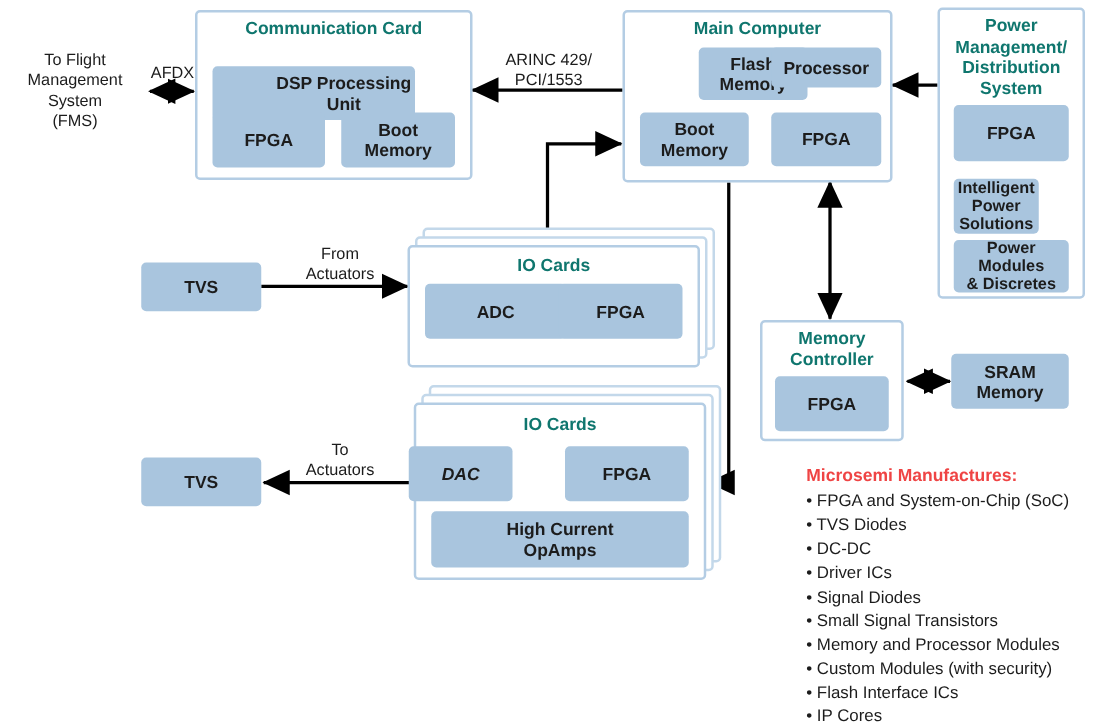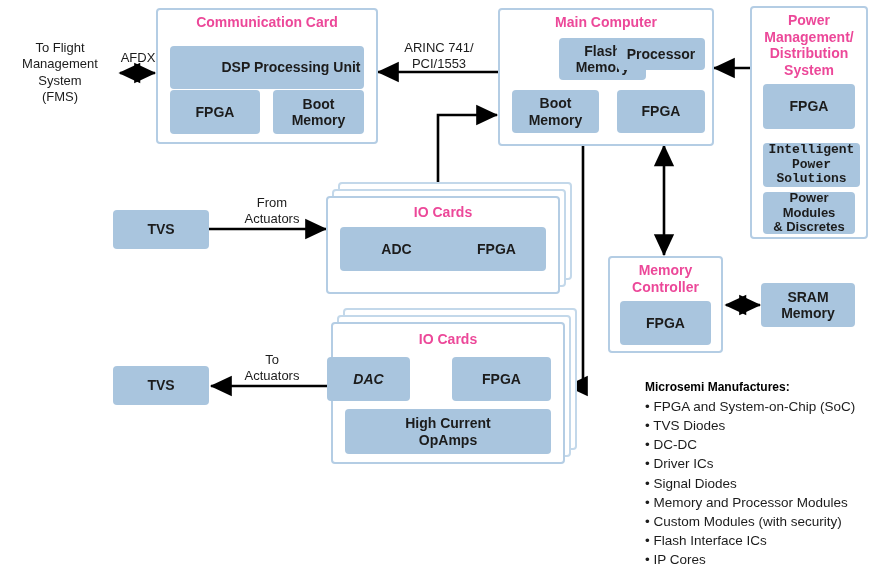--- a/index.html
+++ b/index.html
@@ -45,21 +45,21 @@
     font-weight: bold;
     font-size: 14px;
     color: #1c1c1c;
     line-height: 1.15;
   }
   .box-title {
     position: absolute;
     text-align: center;
     font-weight: bold;
     font-size: 14px;
-    color: #ec4899;
+    color: #0f766e;
     line-height: 1.18;
     white-space: pre-line;
   }
   .plain-label {
     position: absolute;
     text-align: center;
     font-size: 13px;
     color: #1c1c1c;
     line-height: 1.25;
     white-space: pre-line;
@@ -75,23 +75,23 @@
   }
   
   #mfg-block {
     position: absolute;
     left: 645px;
     top: 372px;
     width: 240px;
   }
   #mfg-title {
     font-weight: bold;
-    font-size: 12px;
-    color: #000000;
-    margin: 8px 0 3px 0;
+    font-size: 14px;
+    color: #ef4444;
+    margin: 0 0 3px 0;
   }
   .mfg-item {
     font-size: 13.5px;
     color: #1c1c1c;
     line-height: 1.42;
     white-space: nowrap;
   }
 </style>
 </head>
 <body>
@@ -127,52 +127,52 @@
     <line x1="331" y1="386" x2="211" y2="386" stroke="#000" stroke-width="2.6" marker-end="url(#arrEnd)"></line>
   </svg>
 
   <div class="plain-label" style="left:6px; top:40px; width:108px;">To Flight
 Management
 System
 (FMS)</div>
 
   <div class="plain-label" style="left:112px; top:50px; width:52px; font-size:13px;">AFDX</div>
 
-  <div class="plain-label" style="left:385px; top:40px; width:108px;">ARINC 741/
+  <div class="plain-label" style="left:385px; top:40px; width:108px;">ARINC 429/
 PCI/1553</div>
 
   <div class="plain-label" style="left:222px; top:195px; width:100px;">From
 Actuators</div>
 
   <div class="plain-label" style="left:222px; top:352px; width:100px;">To
 Actuators</div>
 
   <div class="container-box" style="left:156px; top:8px; width:222px; height:136px;"></div>
   <div class="box-title" style="left:156px; top:14px; width:222px;">Communication Card</div>
-  <div class="blue-box" style="left:170px; top:46px; width:194px; height:43px;padding-left:48px;">DSP Processing Unit</div>
+  <div class="blue-box" style="left:170px; top:53px; width:162px; height:43px;padding-left:48px;">DSP Processing Unit</div>
   <div class="blue-box" style="left:170px; top:90px; width:90px; height:44px;">FPGA</div>
   <div class="blue-box" style="left:273px; top:90px; width:91px; height:44px; white-space:pre-line;">Boot
 Memory</div>
 
   <div class="container-box" style="left:498px; top:8px; width:216px; height:138px;"></div>
   <div class="box-title" style="left:498px; top:14px; width:216px;">Main Computer</div>
   <div class="blue-box" style="left:512px; top:38px; width:87px; height:42px; white-space:pre-line;margin-left:47px;">Flash
 Memory</div>
   <div class="blue-box" style="left:617px; top:38px; width:88px; height:32px;">Processor</div>
   <div class="blue-box" style="left:512px; top:90px; width:87px; height:43px; white-space:pre-line;">Boot
 Memory</div>
   <div class="blue-box" style="left:617px; top:90px; width:88px; height:43px;">FPGA</div>
 
   <div class="container-box" style="left:750px; top:6px; width:118px; height:233px;"></div>
   <div class="box-title" style="left:750px; top:12px; width:118px;">Power
 Management/
 Distribution
 System</div>
   <div class="blue-box" style="left:763px; top:84px; width:92px; height:45px;">FPGA</div>
-  <div class="blue-box" style="left:763px; top:143px; width:97px; height:44px; white-space:pre-line; font-size:13px;font-family:Liberation Mono, monospace;">Intelligent
+  <div class="blue-box" style="left:763px; top:143px; width:68px; height:44px; white-space:pre-line; font-size:13px;">Intelligent
 Power Solutions</div>
   <div class="blue-box" style="left:763px; top:192px; width:92px; height:42px; white-space:pre-line; font-size:13px;">Power Modules
 &amp; Discretes</div>
 
   <div class="blue-box" style="left:113px; top:210px; width:96px; height:39px;">TVS</div>
 
   <div class="stack-layer" style="left:338px; top:182px; width:234px; height:98px;"></div>
   <div class="stack-layer" style="left:332px; top:189px; width:234px; height:98px;"></div>
   <div class="container-box" style="left:326px; top:196px; width:234px; height:98px;"></div>
   <div class="box-title" style="left:326px; top:204px; width:234px;">IO Cards</div>
@@ -198,20 +198,21 @@
   <div class="blue-box" style="left:761px; top:283px; width:94px; height:44px; white-space:pre-line;">SRAM
 Memory</div>
 
   <div id="mfg-block">
     <div id="mfg-title">Microsemi Manufactures:</div>
     <div class="mfg-item">• FPGA and System-on-Chip (SoC)</div>
     <div class="mfg-item">• TVS Diodes</div>
     <div class="mfg-item">• DC-DC</div>
     <div class="mfg-item">• Driver ICs</div>
     <div class="mfg-item">• Signal Diodes</div>
+    <div class="mfg-item">• Small Signal Transistors</div>
     <div class="mfg-item">• Memory and Processor Modules</div>
     <div class="mfg-item">• Custom Modules (with security)</div>
     <div class="mfg-item">• Flash Interface ICs</div>
     <div class="mfg-item">• IP Cores</div>
 
   </div>
 
 </div>
 
 </body></html>

